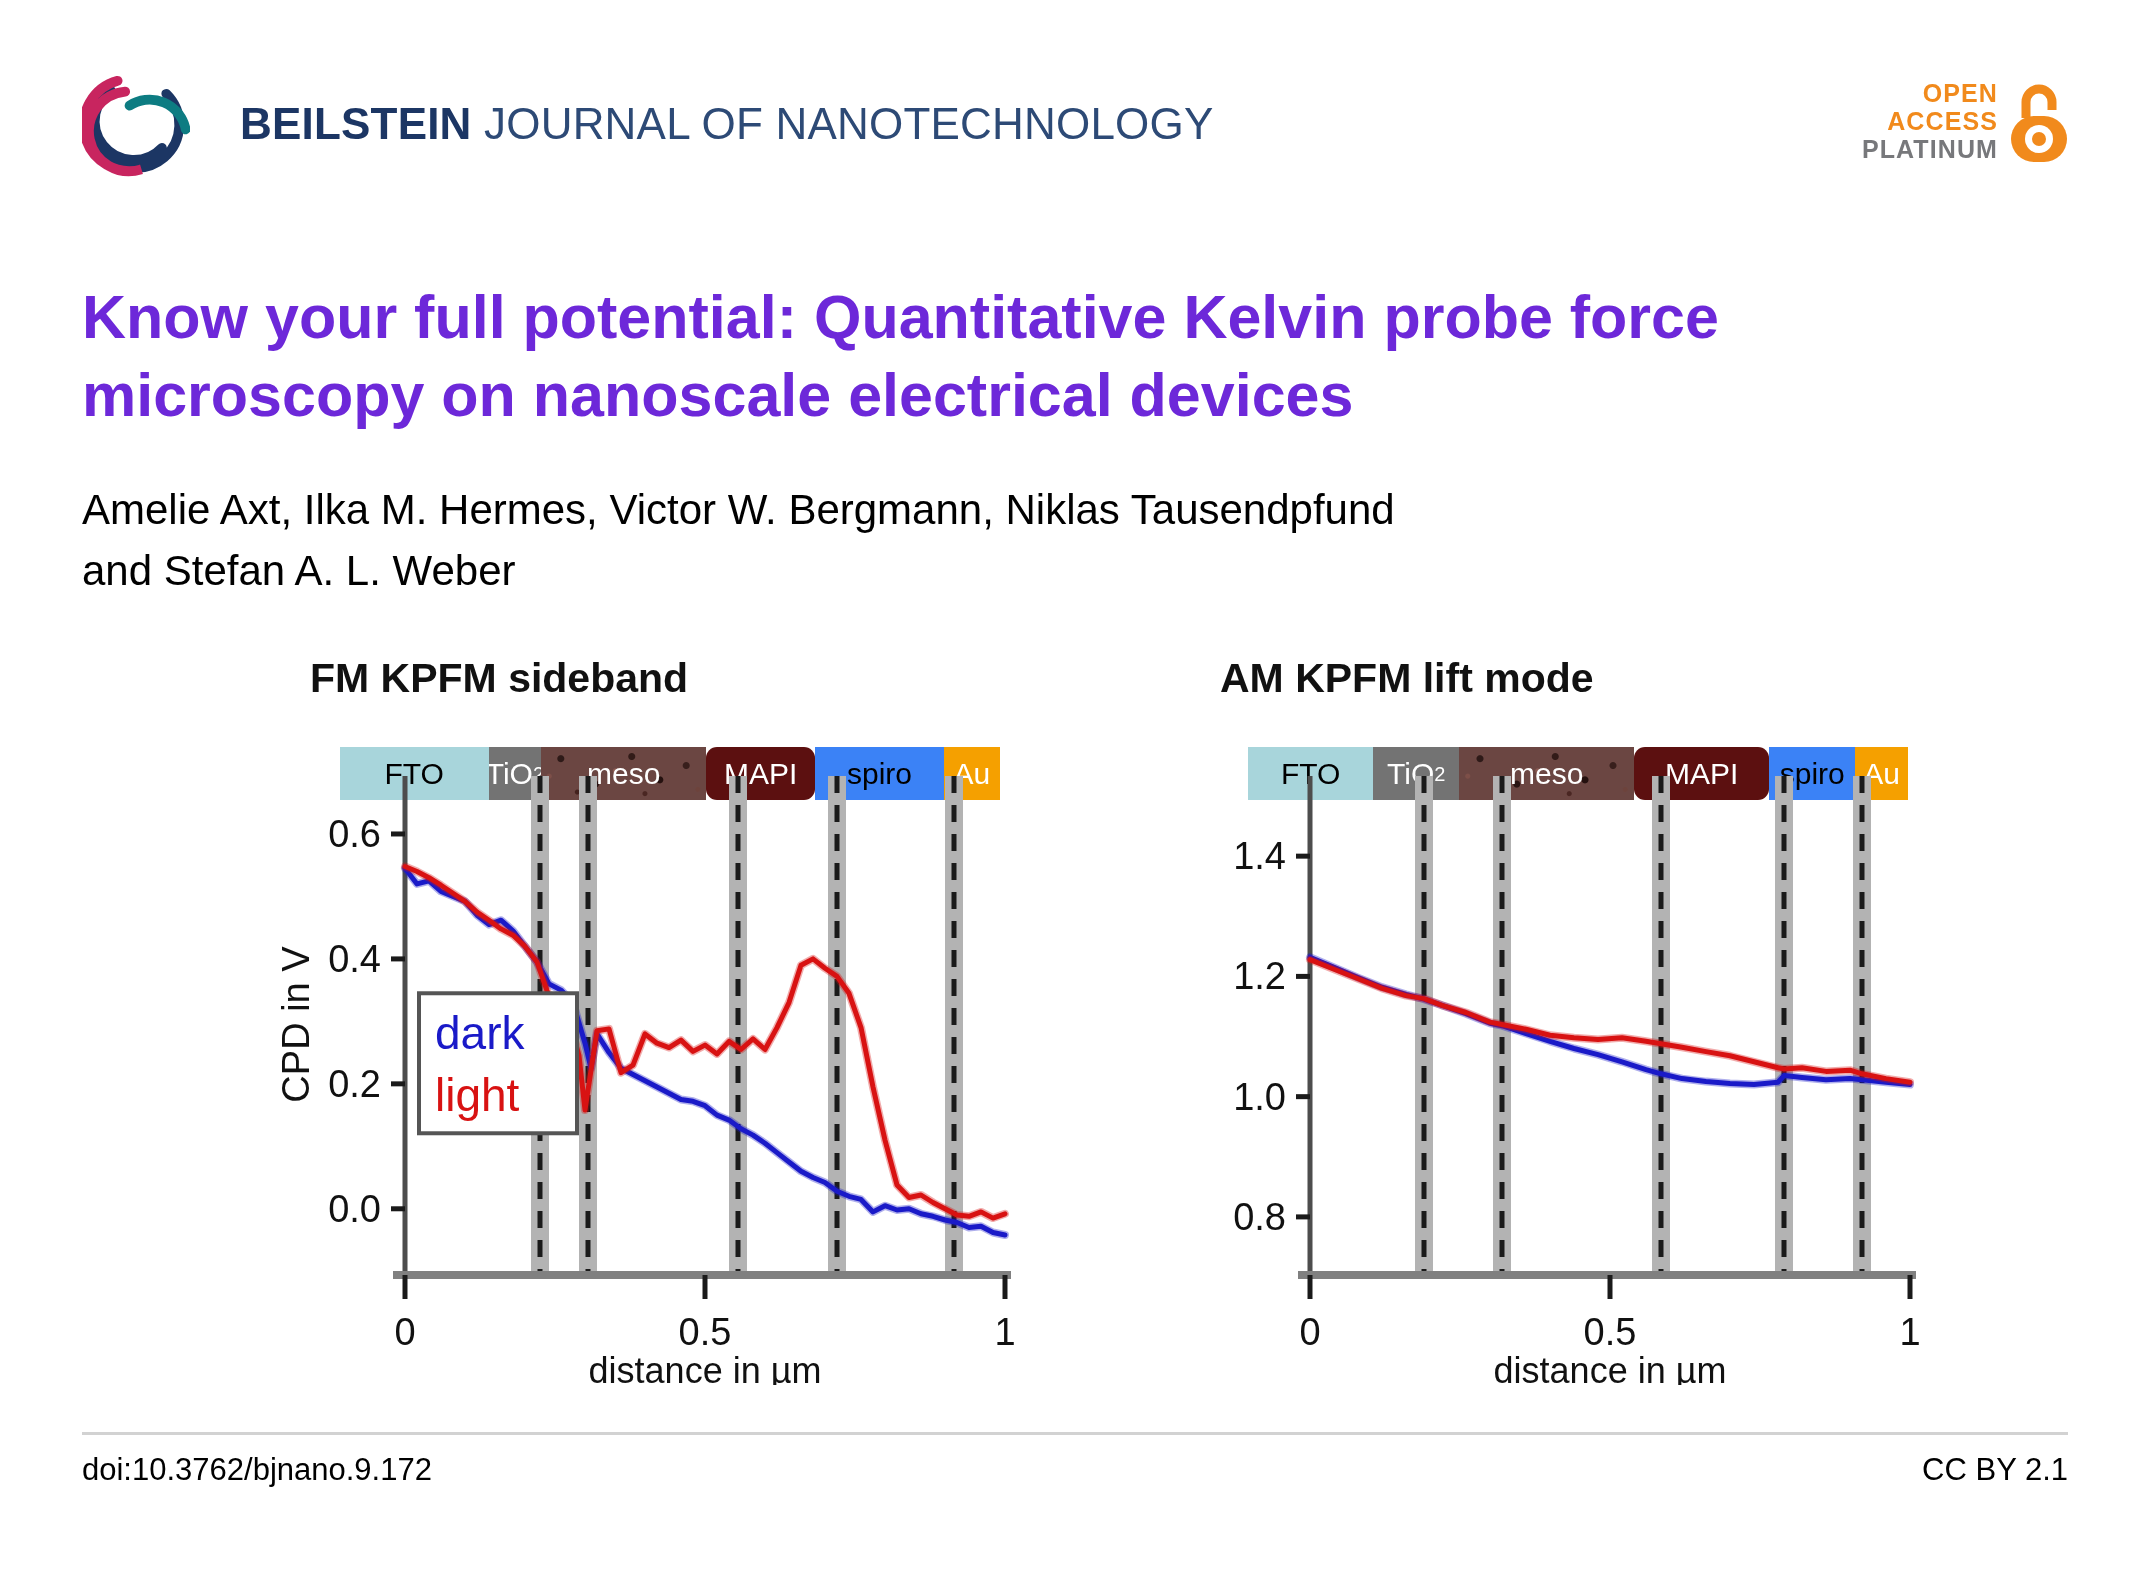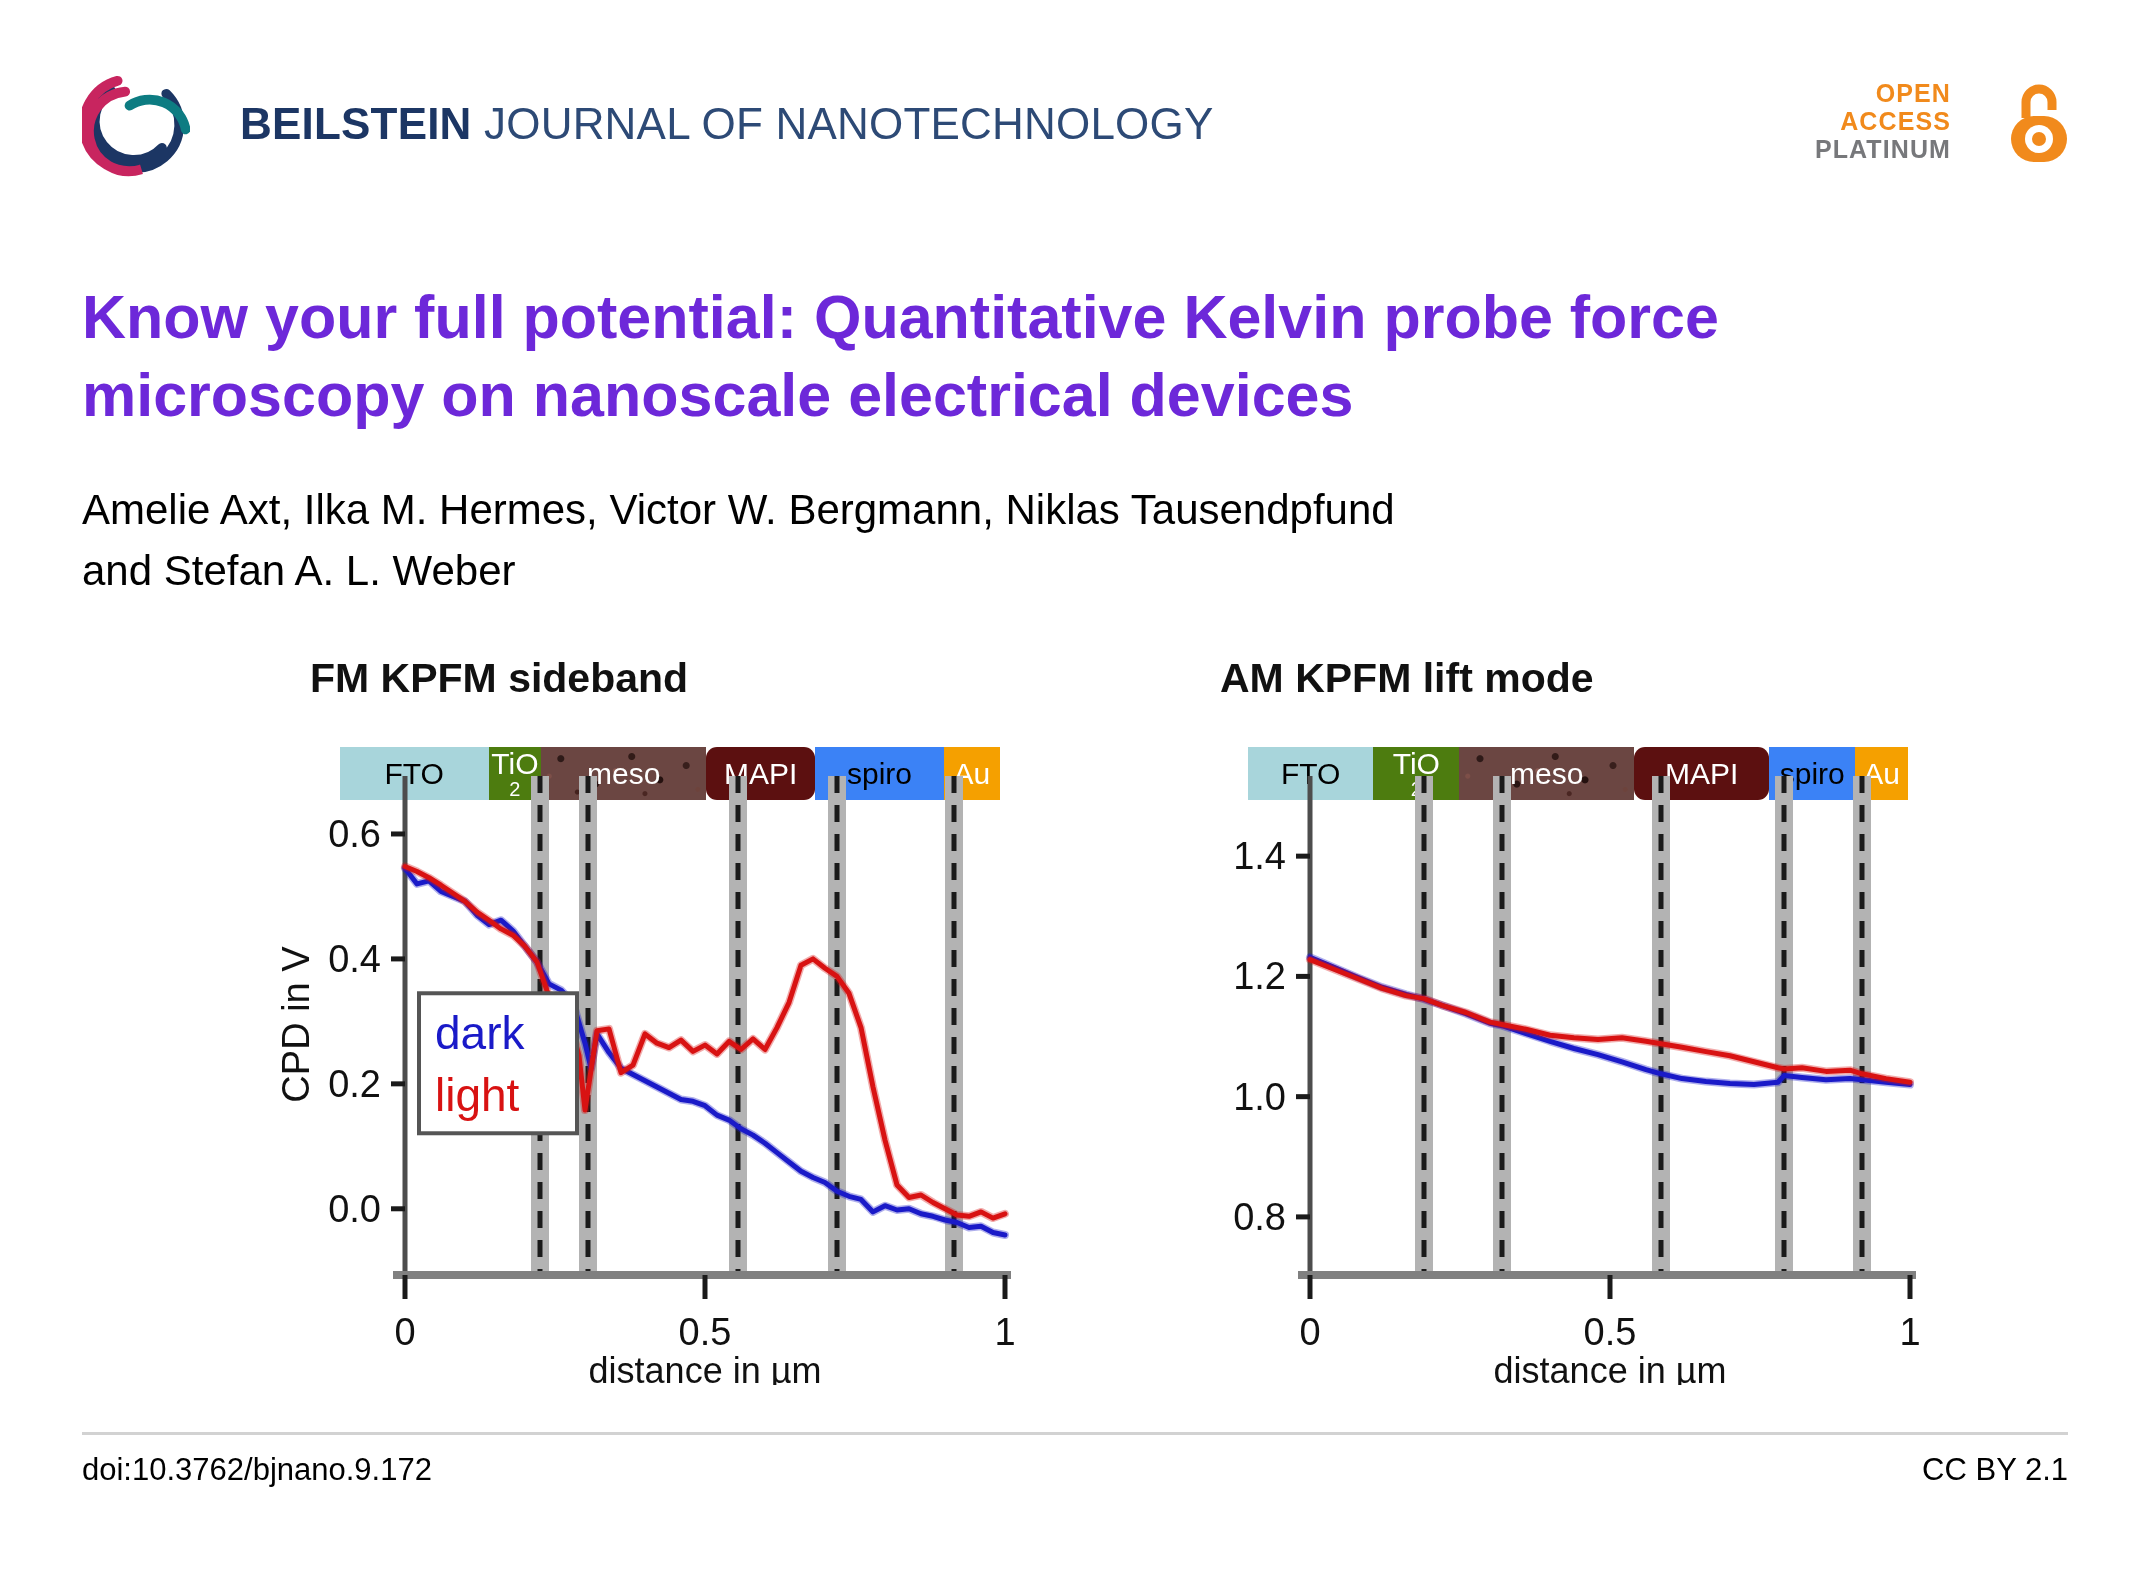--- a/index.html
+++ b/index.html
@@ -15,21 +15,21 @@
 
   
   .header{position:absolute;left:0;top:0;width:2150px;height:200px;}
   .logo-wrap{position:absolute;left:82px;top:70px;display:flex;align-items:center;gap:12px;}
   .logo-mark{width:108px;height:108px;flex:0 0 auto;}
   .logo-text{margin-left:38px;font-size:44px;letter-spacing:.2px;white-space:nowrap;
              font-family:"Liberation Sans", sans-serif;}
   .logo-text .b{font-weight:bold;color:#1c3664;}
   .logo-text .rest{font-weight:normal;color:#2d4a76;}
 
-  .oa-wrap{position:absolute;right:80px;top:78px;display:flex;align-items:center;gap:47px;}
+  .oa-wrap{position:absolute;right:80px;top:78px;display:flex;align-items:center;}
   .oa-lines{text-align:right;line-height:1.12;margin-right:10px;}
   .oa-lines div{font-size:25px;font-weight:bold;letter-spacing:1.1px;}
   .oa-open,.oa-access{color:#f18a1c;}
   .oa-platinum{color:#77787b;margin-left:39px;}
   .oa-icon{width:62px;height:86px;}
 
   
   .title{position:absolute;left:82px;top:278px;width:1880px;
          font-size:61px;font-weight:bold;color:#6d28d9;line-height:1.28;}
   .authors{position:absolute;left:82px;top:480px;width:1880px;
@@ -46,21 +46,21 @@
   .panel-right .panel-title{left:100px;}
 
   
   .layerbar{position:absolute;height:53px;display:flex;border:0;margin-top:24px;}
   .panel-left .layerbar{left:140px;top:68px;width:660px;}
   .panel-right .layerbar{left:128px;top:68px;width:660px;}
   .seg{display:flex;align-items:center;justify-content:center;
        font-size:30px;line-height:1;white-space:nowrap;overflow:hidden;}
   .seg sub{font-size:20px;vertical-align:sub;}
   .seg-fto{background:#a8d5db;color:#000;}
-  .seg-tio2{background:#4d7c0f;color:#fff;flex-direction:column;}
+  .seg-tio2{background:#737373;color:#fff;}
   .seg-meso{color:#fff;position:relative;
     background-color:#6b4642;
     background-image:
       radial-gradient(circle at 12% 22%, #2e1a18 0 3px, transparent 4px),
       radial-gradient(circle at 33% 70%, #2a1513 0 3px, transparent 4px),
       radial-gradient(circle at 55% 18%, #321b18 0 3px, transparent 4px),
       radial-gradient(circle at 72% 62%, #25110f 0 3px, transparent 4px),
       radial-gradient(circle at 88% 35%, #381f1c 0 3px, transparent 4px),
       radial-gradient(circle at 22% 85%, #43211d 0 2px, transparent 3px),
       radial-gradient(circle at 63% 88%, #4a2622 0 2px, transparent 3px),

